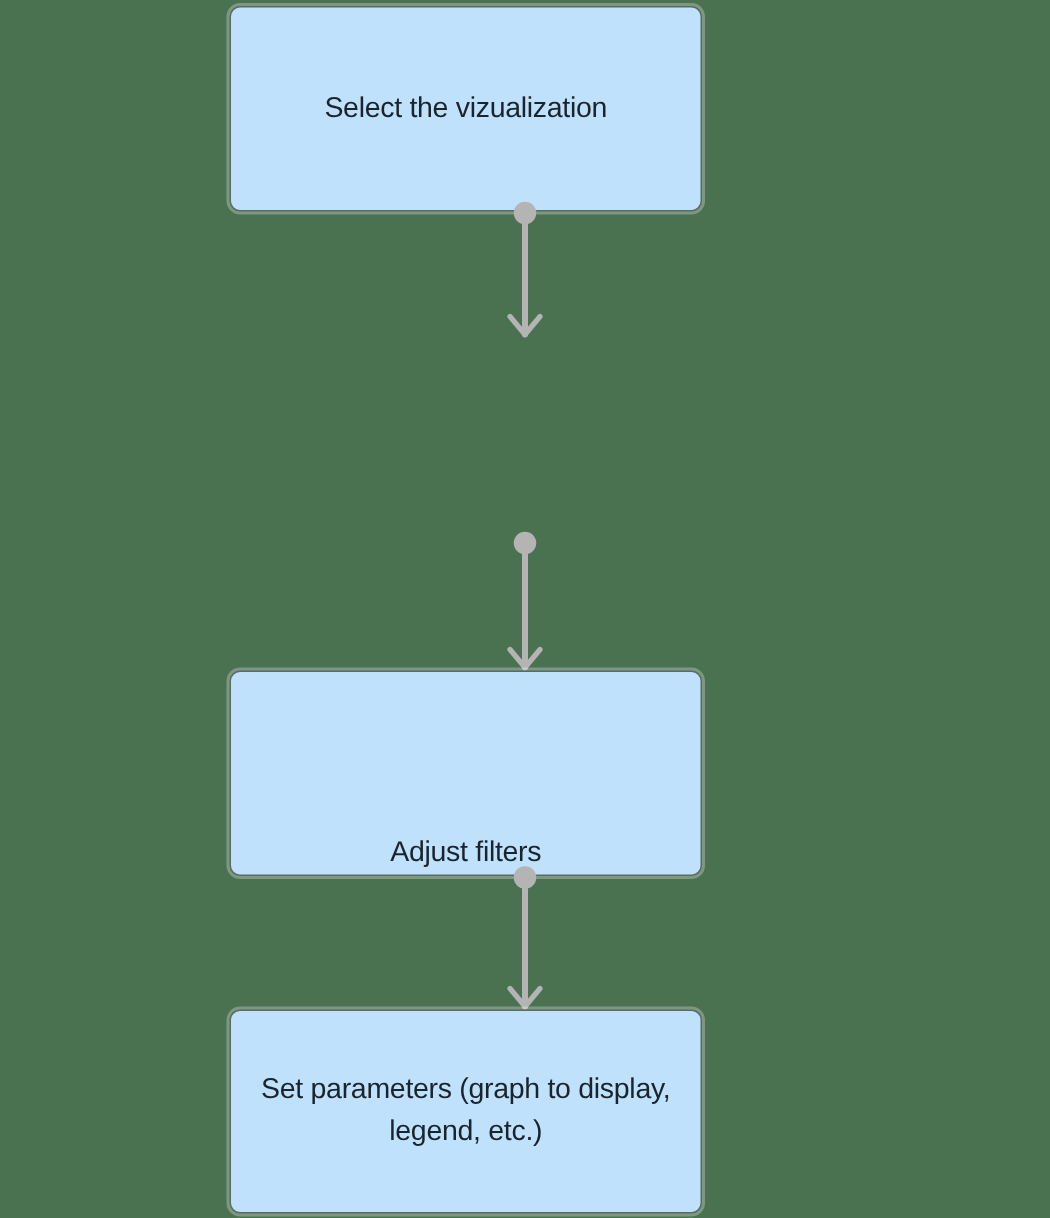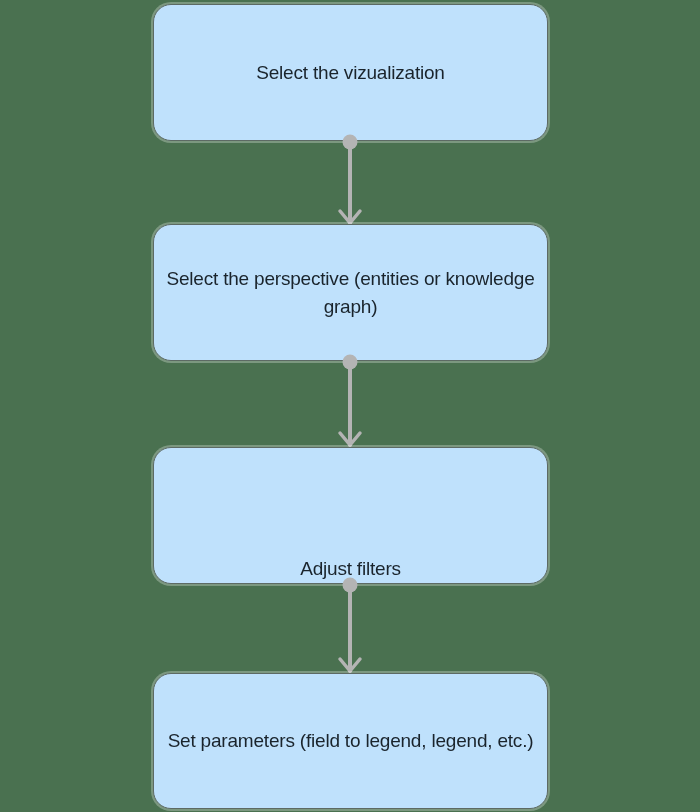--- a/index.html
+++ b/index.html
@@ -11,26 +11,26 @@
     position: relative;
     width: 700px;
     height: 812px;
     overflow: hidden;
     background: var(--background-color, #4a7150);
     font-family: "Liberation Sans", "DejaVu Sans", sans-serif;
   }
   .node {
     position: absolute;
     left: 153px;
-    width: 395px;
+    width: 315px;
     height: 137px;
     box-sizing: border-box;
     background: var(--node-fill-color, #bfe1fc);
     border: 1px solid var(--node-border-color, #5d6a64);
-    border-radius: 18px;
+    border-radius: 7px;
     box-shadow: 0 0 0 2px rgba(255, 255, 255, 0.28);
     display: flex;
     align-items: center;
     justify-content: center;
     text-align: center;
     padding: 0 8px;
   }
   .node-label {
     color: var(--node-text-color, #1a242c);
     font-size: 19px;
@@ -74,23 +74,20 @@
   </div>
 
   <div class="connector" id="connector-1">
     <svg width="28" height="92" viewBox="0 0 28 92">
       <circle cx="14" cy="8" r="7.5"></circle>
       <line x1="14" y1="10" x2="14" y2="89"></line>
       <polyline points="4,77 14,89 24,77"></polyline>
     </svg>
   </div>
 
-  <div class="node" id="node-2">
-    <span class="node-label">Select the perspective (entities or knowledge graph)</span>
-  </div>
 
   <div class="connector" id="connector-2">
     <svg width="28" height="94" viewBox="0 0 28 94">
       <circle cx="14" cy="8" r="7.5"></circle>
       <line x1="14" y1="10" x2="14" y2="91"></line>
       <polyline points="4,79 14,91 24,79"></polyline>
     </svg>
   </div>
 
   <div class="node" id="node-3">
@@ -99,16 +96,16 @@
 
   <div class="connector" id="connector-3">
     <svg width="28" height="97" viewBox="0 0 28 97">
       <circle cx="14" cy="8" r="7.5"></circle>
       <line x1="14" y1="10" x2="14" y2="94"></line>
       <polyline points="4,82 14,94 24,82"></polyline>
     </svg>
   </div>
 
   <div class="node" id="node-4">
-    <span class="node-label">Set parameters (field to legend, legend, etc.)</span>
+    <span class="node-label">Set parameters (graph to display, legend, etc.)</span>
   </div>
 
 </div>
 
 </body></html>

